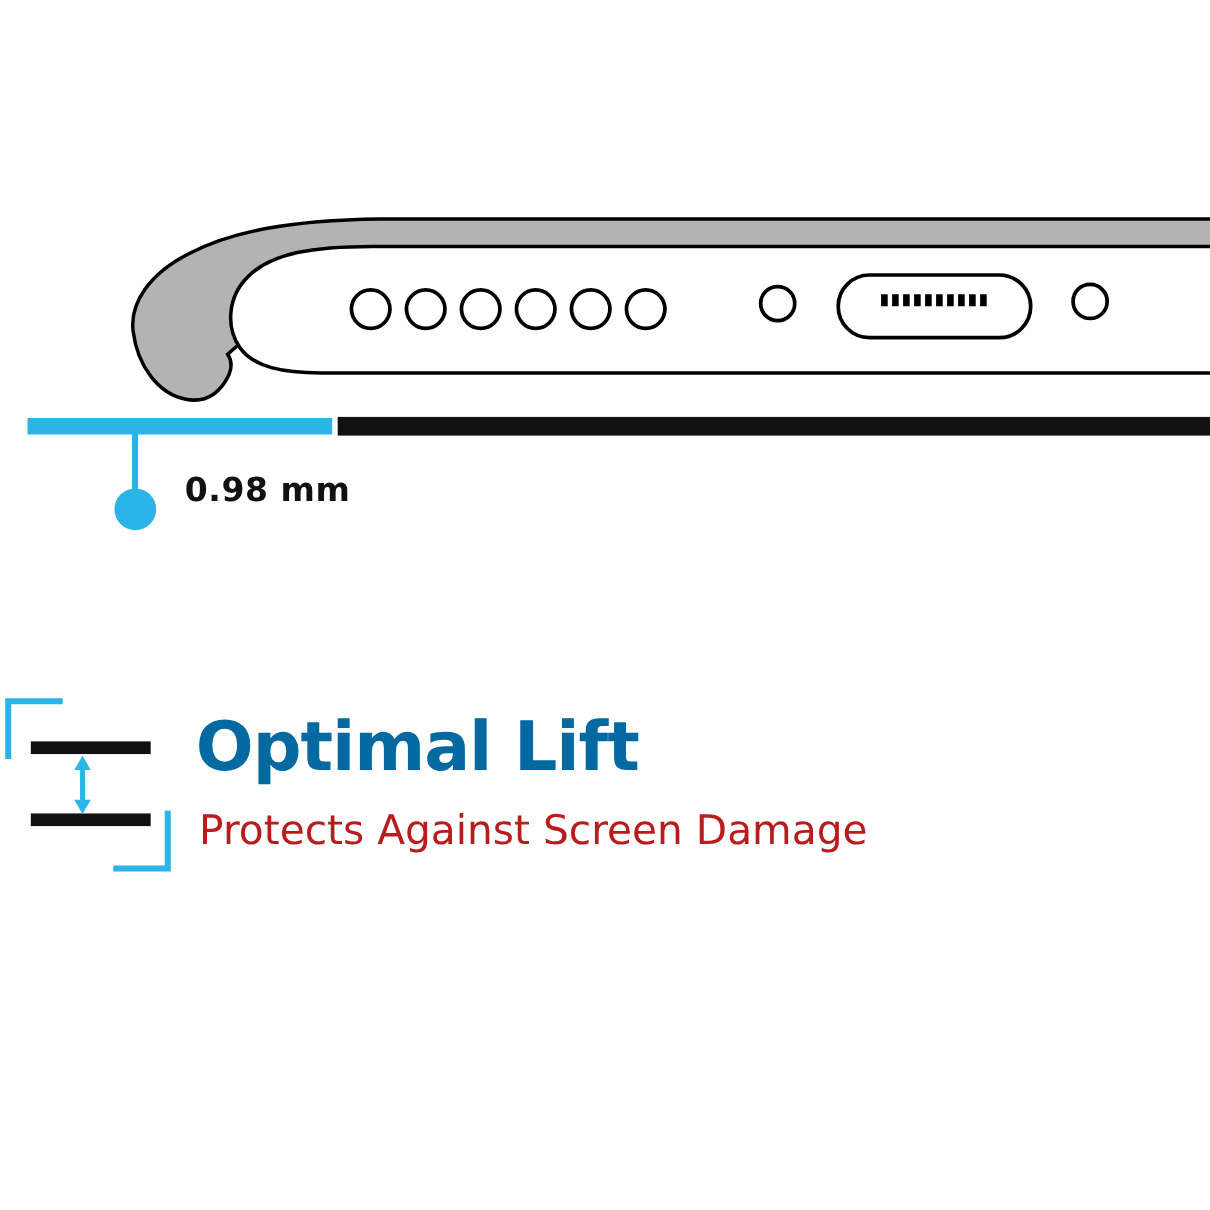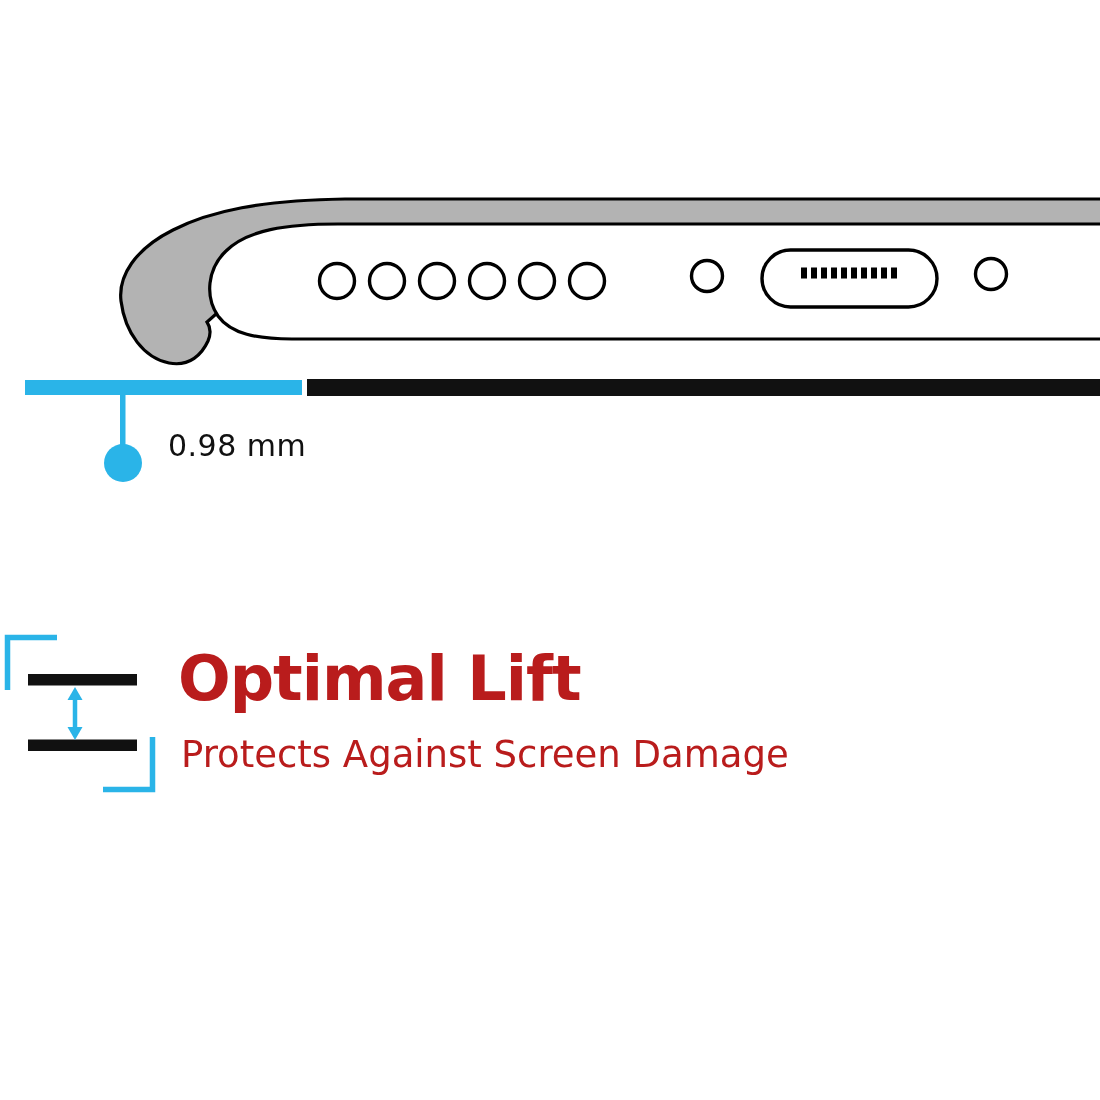--- a/index.html
+++ b/index.html
@@ -20,25 +20,25 @@
   .case-fill{fill:var(--case-gray);stroke:var(--outline);stroke-width:3.2;}
   .body-fill{fill:#ffffff;stroke:var(--outline);stroke-width:3.2;}
   .hole{fill:#ffffff;stroke:var(--outline);stroke-width:3.4;}
   .accent-fill{fill:var(--accent);}
   .accent-stroke{stroke:var(--accent);fill:none;}
   .black-fill{fill:var(--bar-black);}
   .illustration-svg{position:absolute;left:0;top:0;}
   .lift-icon-svg{position:absolute;left:0;top:617px;}
   .measure-label{
     position:absolute;left:168px;top:428px;
-    font-size:30px;font-weight:normal;color:#111111;letter-spacing:0.5px;
+    font-size:30px;font-weight:bold;color:#111111;letter-spacing:0.5px;
   }
   .feature-title{
     position:absolute;left:178px;top:642px;
-    font-size:62px;font-weight:bold;color:#b91c1c;letter-spacing:-1px;
+    font-size:62px;font-weight:bold;color:#0369a1;letter-spacing:-1px;
   }
   .feature-subtitle{
     position:absolute;left:181px;top:733px;
     font-size:37px;font-weight:normal;color:#b91c1c;letter-spacing:0px;
   }
 </style>
 </head>
 <body>
 
 <div class="page">

